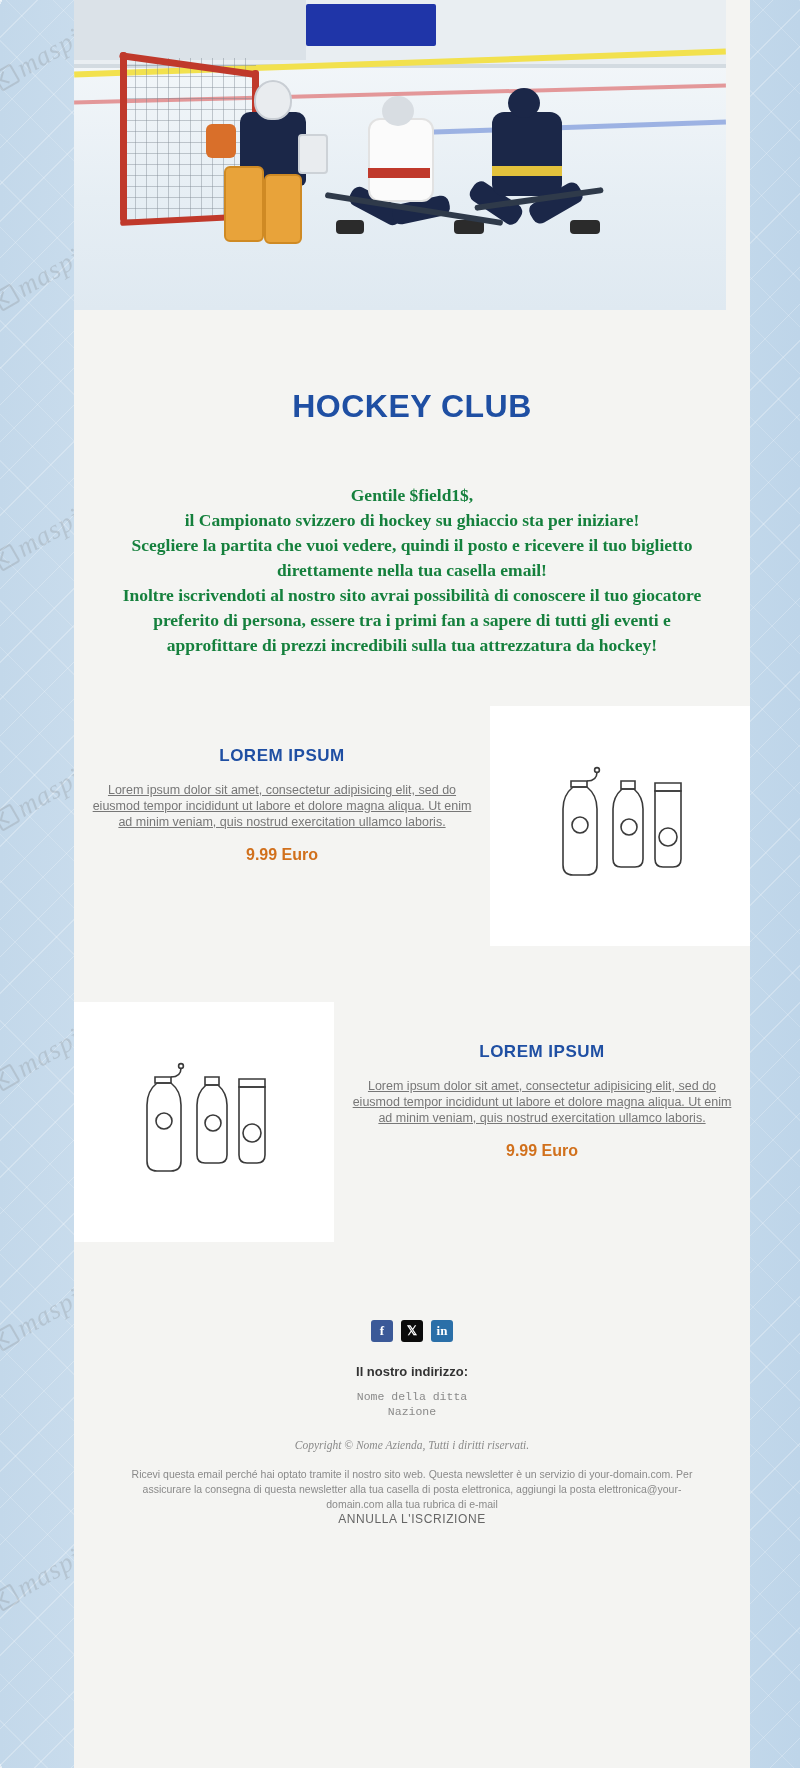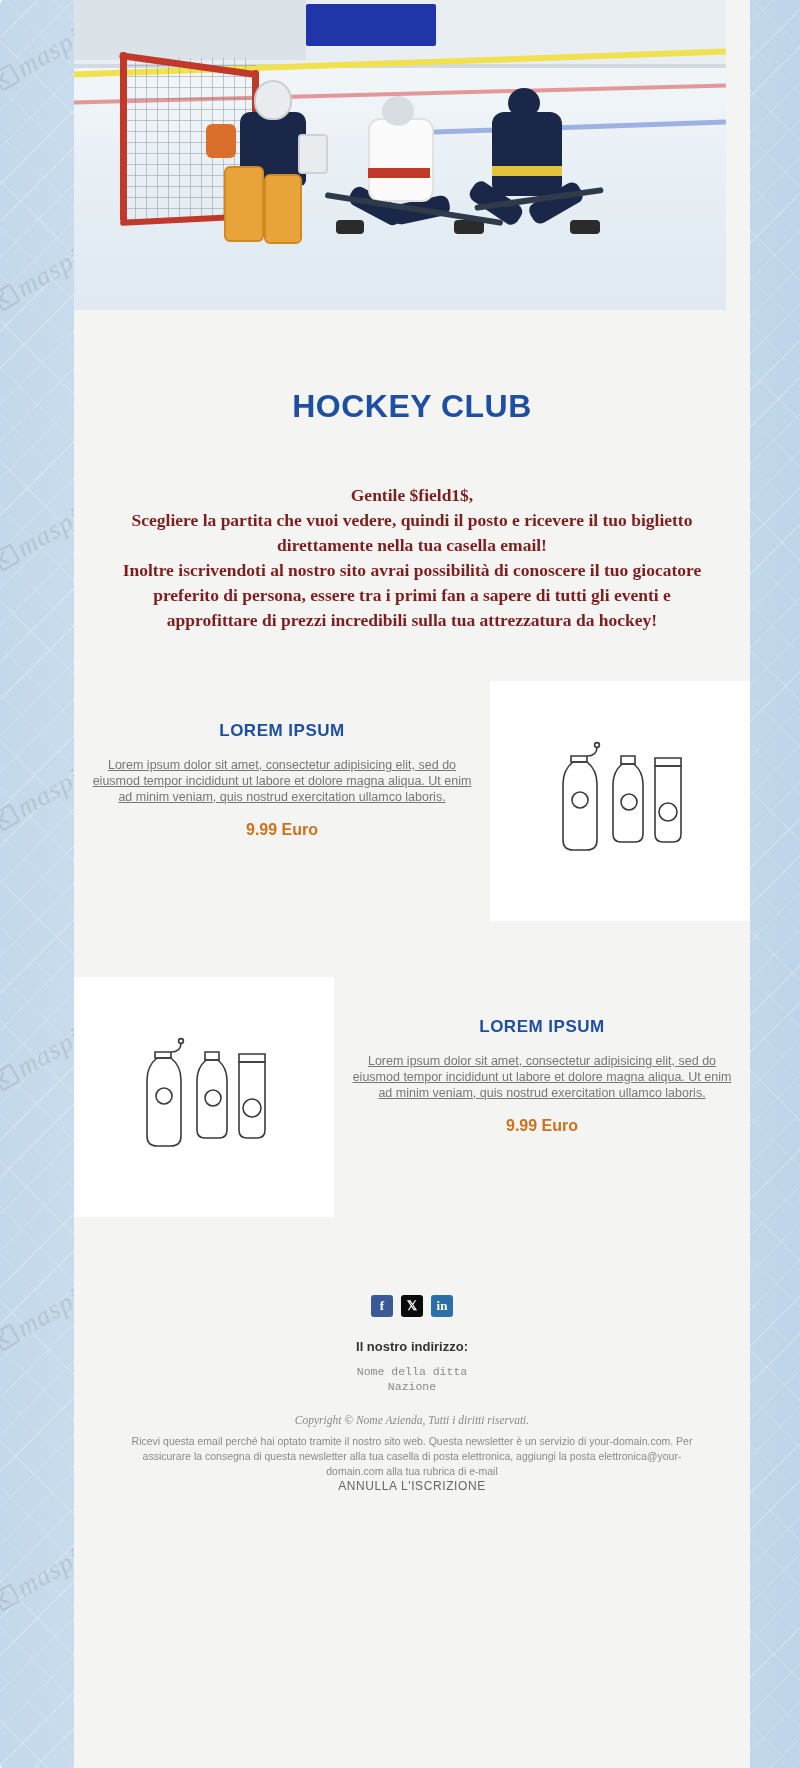--- a/index.html
+++ b/index.html
@@ -106,21 +106,21 @@
   .b-skate2{position:absolute;left:118px;top:132px;width:30px;height:14px;background:#2b2b2b;border-radius:4px;}
   .stick{position:absolute;left:250px;top:206px;width:180px;height:6px;background:#2f3a4a;transform:rotate(9deg);border-radius:3px;}
   .stick2{position:absolute;left:400px;top:196px;width:130px;height:6px;background:#2f3a4a;transform:rotate(-8deg);border-radius:3px;}
 
   .title{
     text-align:center;color:#1f4fa3;font-weight:bold;font-size:32px;
     letter-spacing:.5px;margin:78px 0 0 0;
   }
   .intro{
     font-family:"Liberation Serif",serif;
-    color:#7f1d1d;font-weight:bold;font-size:17.5px;line-height:25px;
+    color:#15803d;font-weight:bold;font-size:17.5px;line-height:25px;
     text-align:center;padding:58px 34px 0 34px;
   }
   .products{margin-top:48px;}
   .prod-row{display:flex;align-items:flex-start;}
   .prod-img{
     width:260px;height:240px;background:#ffffff;
     display:flex;align-items:center;justify-content:center;flex:0 0 260px;
   }
   .prod-txt{flex:1;padding:40px 18px 0 18px;text-align:center;}
   .prod-name{color:#1f4fa3;font-weight:bold;font-size:17px;letter-spacing:.5px;margin-bottom:16px;}
@@ -131,21 +131,21 @@
   .social{display:flex;justify-content:center;gap:8px;margin-top:78px;}
   .sicon{width:22px;height:22px;border-radius:3px;display:flex;align-items:center;justify-content:center;
     color:#fff;font-size:13px;font-weight:bold;font-family:"Liberation Serif",serif;}
   .fb{background:#3b5998;}
   .tw{background:#0b0b0b;}
   .li{background:#2a6fa8;}
   .addr-title{text-align:center;color:#333;font-weight:bold;font-size:13px;margin-top:22px;}
   .addr{text-align:center;color:#8a8a8a;font-size:11.5px;line-height:15px;margin-top:10px;font-family:Liberation Mono, monospace;}
   .copy{text-align:center;color:#8a8a8a;font-size:11.5px;font-style:italic;margin-top:20px;
     font-family:"Liberation Serif",serif;}
-  .legal{text-align:center;color:#8a8a8a;font-size:10.5px;line-height:15px;margin-top:8px;padding:0 44px;}
+  .legal{text-align:center;color:#8a8a8a;font-size:10.5px;line-height:15px;margin-top:16px;padding:0 44px;}
   .unsub{text-align:center;color:#666;font-size:12px;letter-spacing:.6px;margin-top:0;padding-bottom:40px;}
 </style>
 </head>
 <body>
 
 <div class="ice-bg"></div>
 
 <div class="watermarks">
   <div class="wm" style="left:-10px;top:40px;"><span class="sq"></span><span>maspio</span></div>
   <div class="wm" style="left:-10px;top:260px;"><span class="sq"></span><span>maspio</span></div>
@@ -217,20 +217,21 @@
         <div class="b-helm"></div>
     </div>
     <div class="stick"></div>
     <div class="stick2"></div>
   </div>
 
   <h1 class="title">HOCKEY CLUB</h1>
 
   <div class="intro">
     <div>Gentile $field1$,</div>
+    <div>il Campionato svizzero di hockey su ghiaccio sta per iniziare!</div>
     <div>Scegliere la partita che vuoi vedere, quindi il posto e ricevere il tuo biglietto direttamente nella tua casella email!</div>
     <div>Inoltre iscrivendoti al nostro sito avrai possibilità di conoscere il tuo giocatore preferito di persona, essere tra i primi fan a sapere di tutti gli eventi e approfittare di prezzi incredibili sulla tua attrezzatura da hockey!</div>
   </div>
 
   <div class="products">
 
     <div class="prod-row">
       <div class="prod-txt">
         <div class="prod-name">LOREM IPSUM</div>
         <div class="prod-desc">Lorem ipsum dolor sit amet, consectetur adipisicing elit, sed do eiusmod tempor incididunt ut labore et dolore magna aliqua. Ut enim ad minim veniam, quis nostrud exercitation ullamco laboris.</div>

